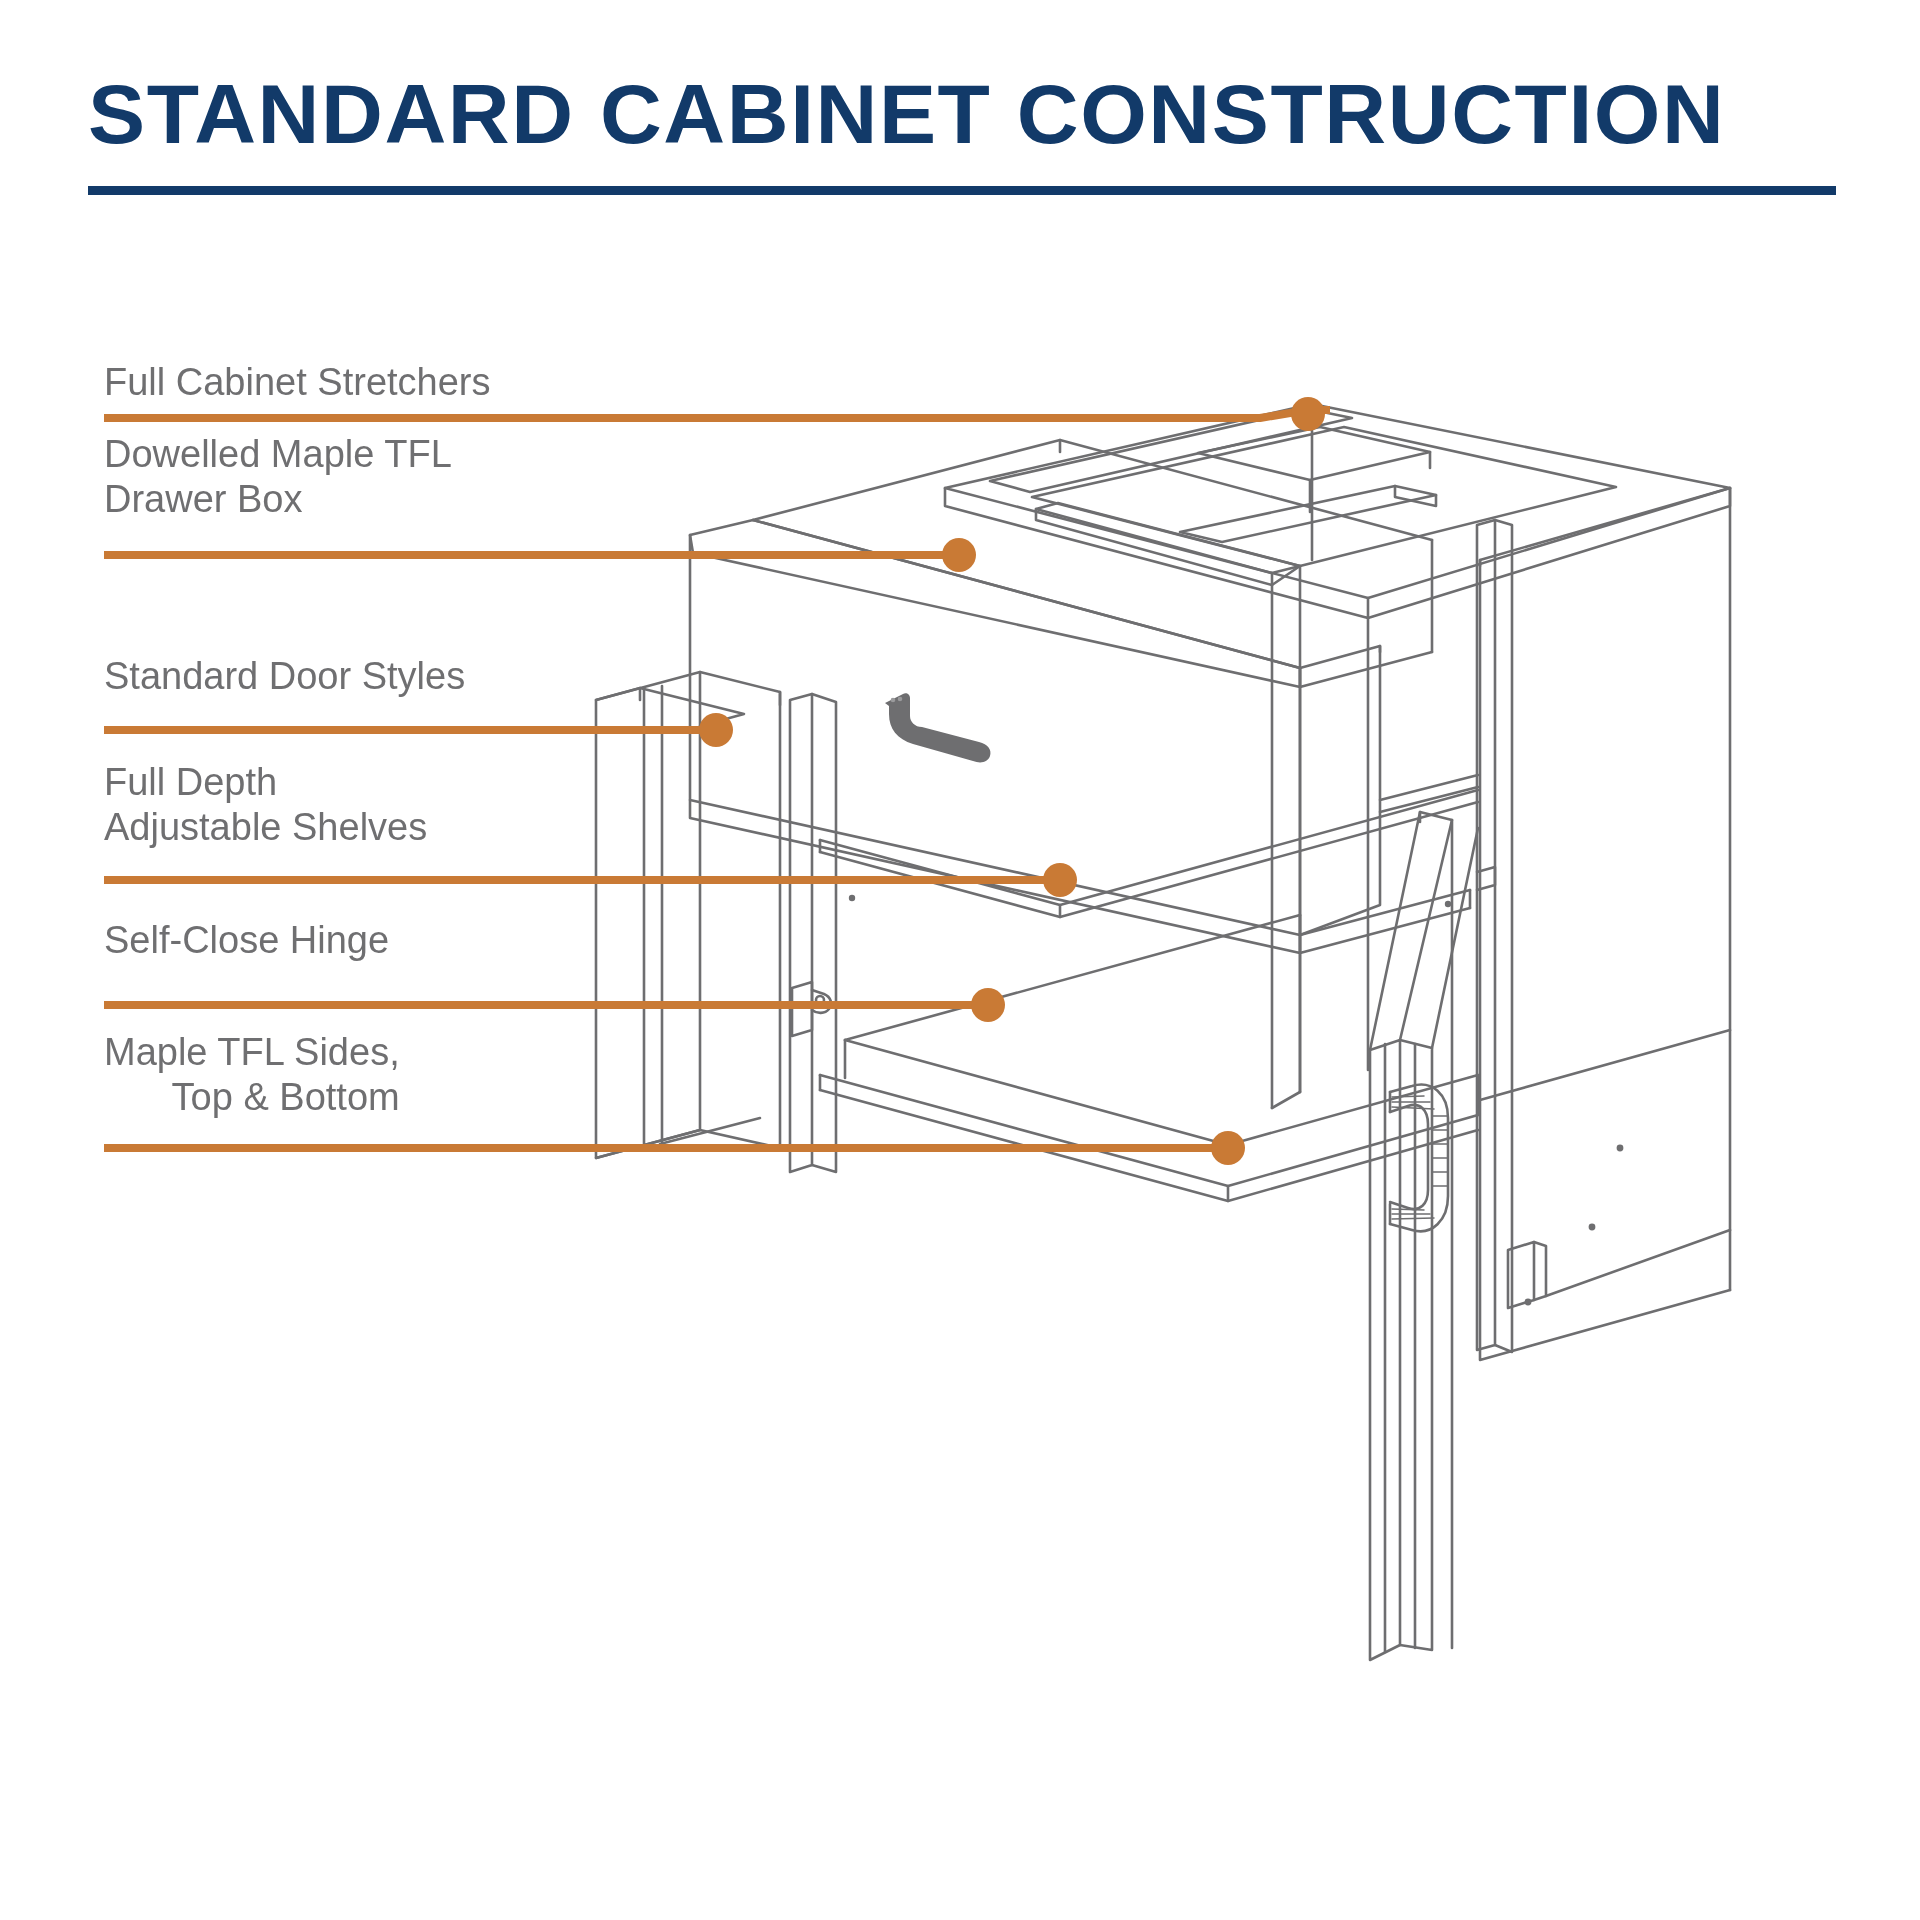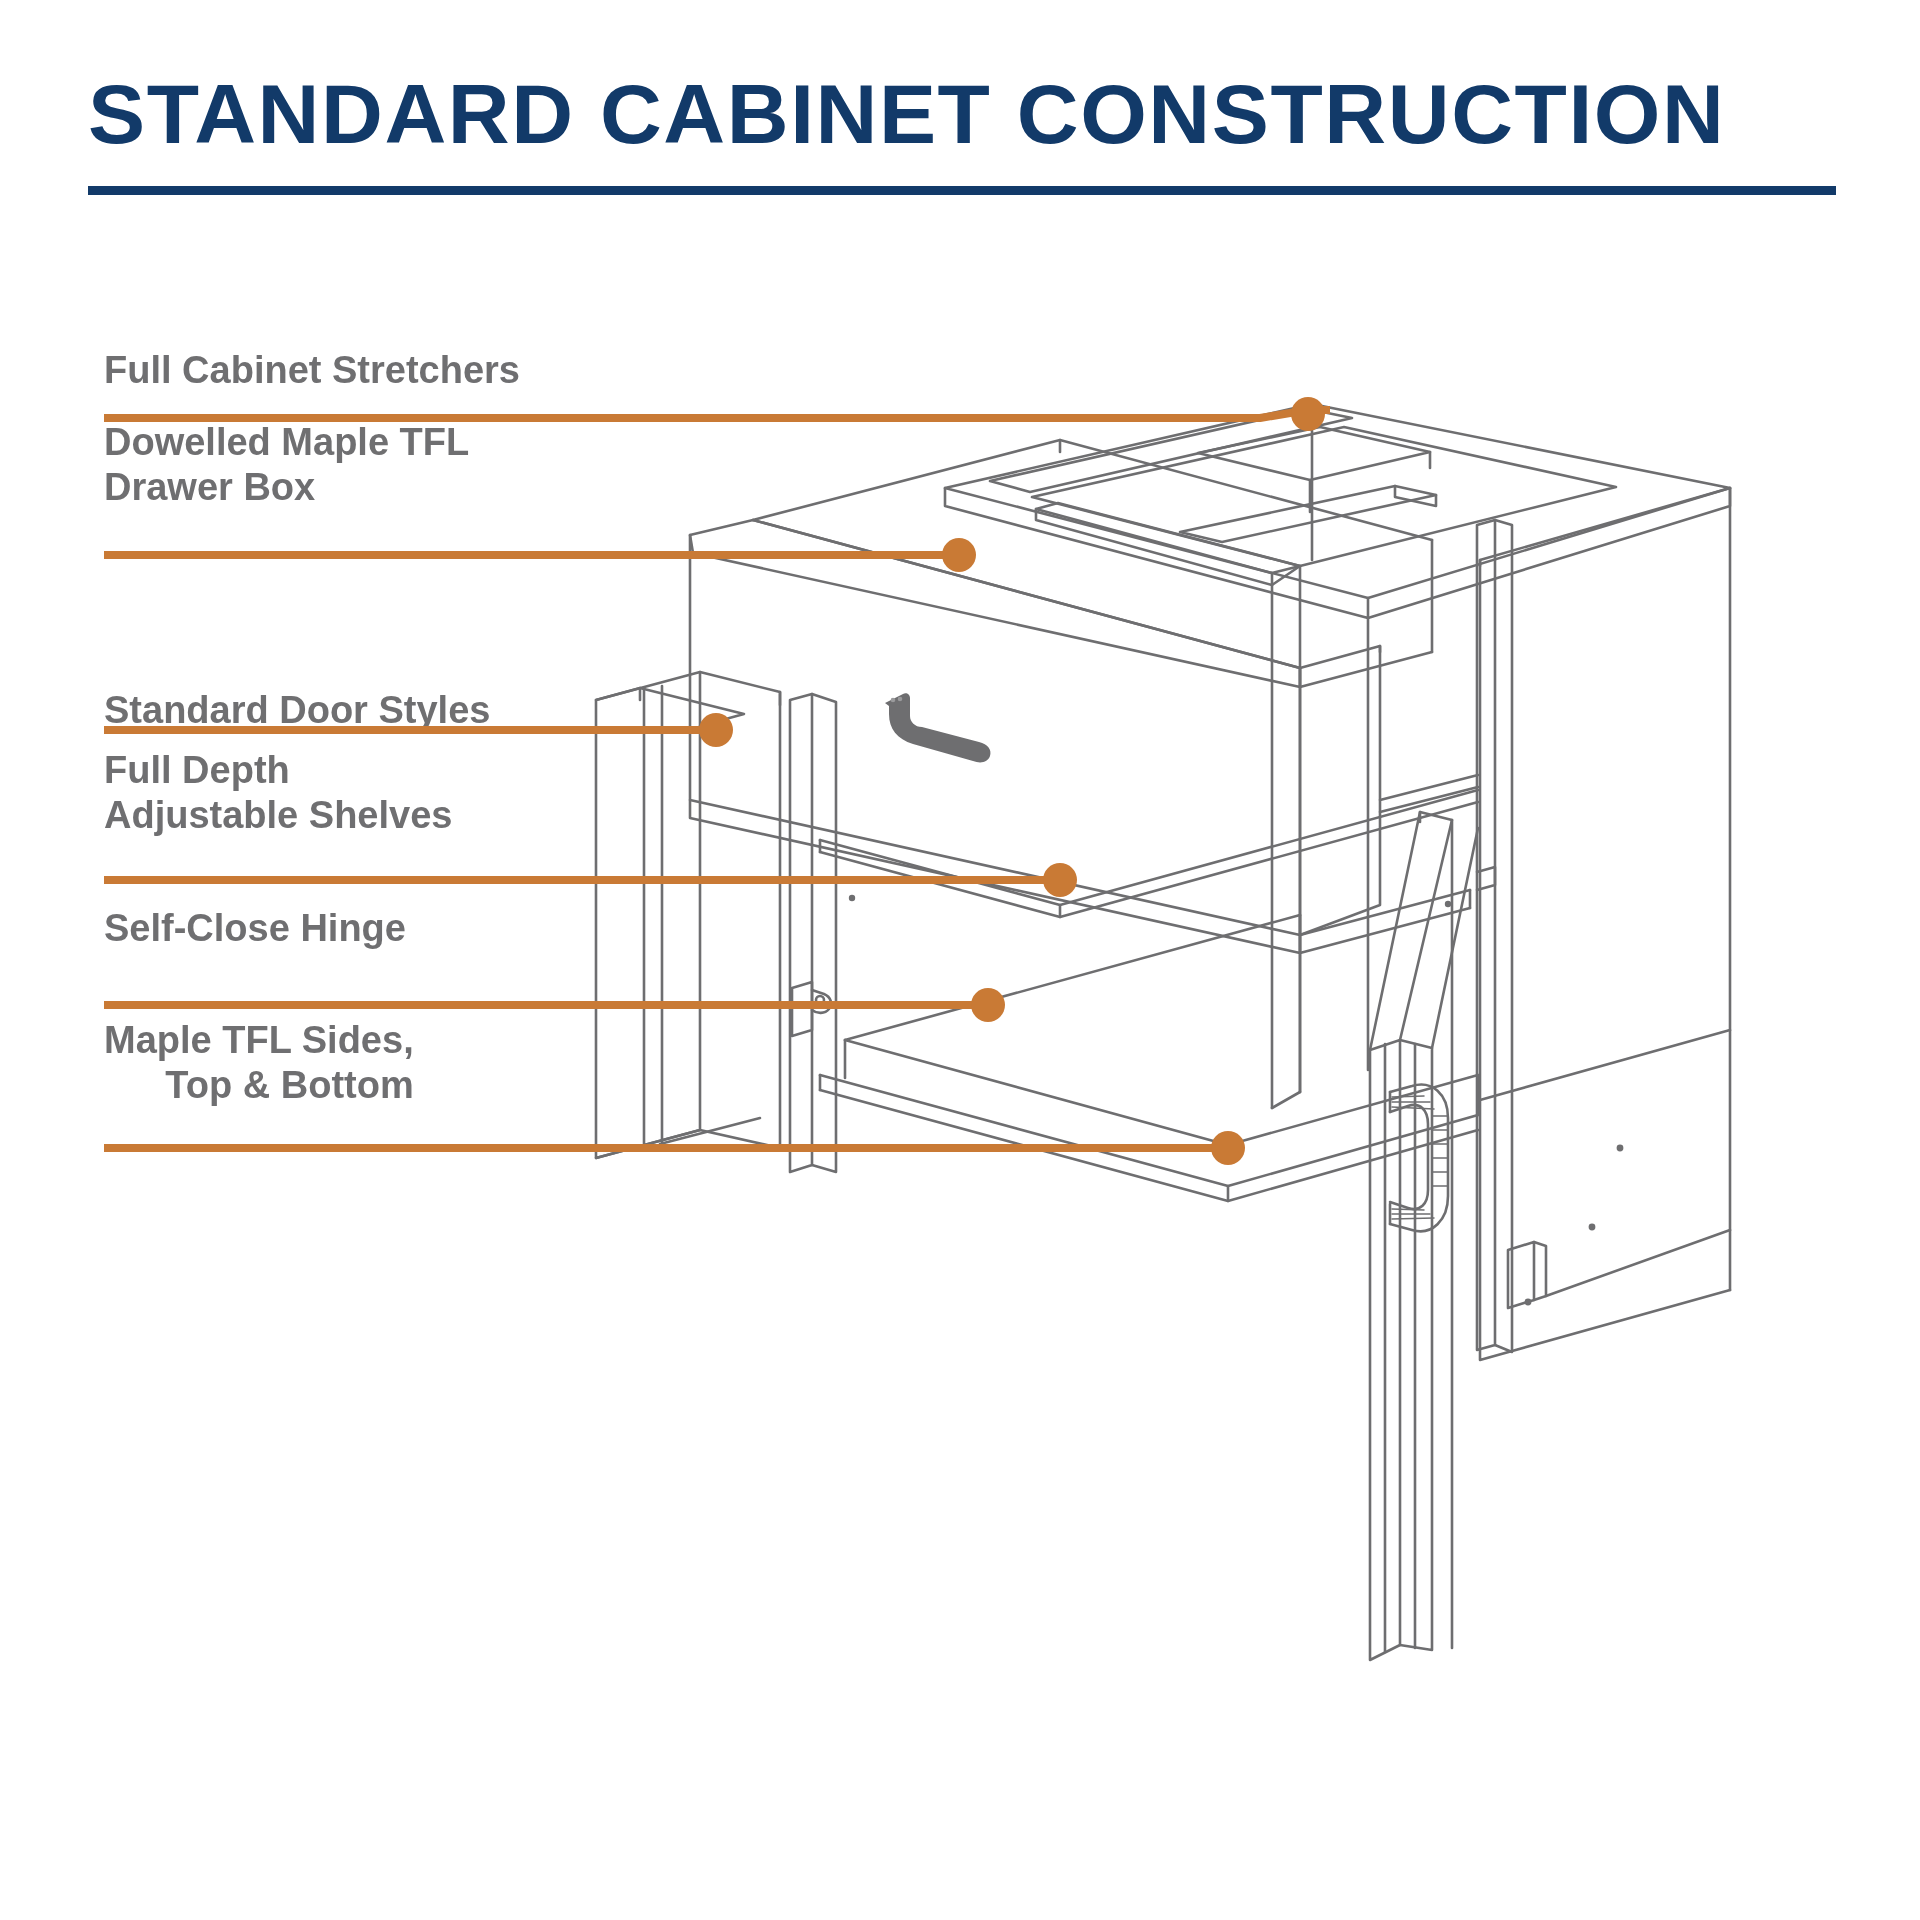--- a/index.html
+++ b/index.html
@@ -23,25 +23,26 @@
   }
   #title-rule {
     position:absolute; left:0px; top:120px;
     width:1748px; height:9px; background:#123A69;
   }
 
   
   .callout { position:absolute; }
   .callout-text {
     font-family:"Liberation Sans", sans-serif;
-    font-weight:700;
+    font-weight:400;
     font-size:38px;
     line-height:45px;
     color:#6F6F71;
     white-space:pre-line;
+    margin-top:12px;
   }
   .leader-rule {
     position:absolute; height:8px; background:#C97A35;
   }
   .leader-dot {
     position:absolute; width:34px; height:34px; border-radius:50%;
     background:#C97A35; transform:translate(-50%,-50%);
   }
   .leader-kink { position:absolute; }
 
@@ -266,21 +267,21 @@
   </svg>
   <div class="leader-dot" style="left:1308px; top:414px;"></div>
 
   <div class="callout" style="left:104px; top:420px;">
     <div class="callout-text">Dowelled Maple TFL
 Drawer Box</div>
   </div>
   <div class="leader-rule" style="left:104px; top:551px; width:855px;"></div>
   <div class="leader-dot" style="left:959px; top:555px;"></div>
 
-  <div class="callout" style="left:104px; top:688px;">
+  <div class="callout" style="left:104px; top:642px;">
     <div class="callout-text">Standard Door Styles</div>
   </div>
   <div class="leader-rule" style="left:104px; top:726px; width:612px;"></div>
   <div class="leader-dot" style="left:716px; top:730px;"></div>
 
   <div class="callout" style="left:104px; top:748px;">
     <div class="callout-text">Full Depth
 Adjustable Shelves</div>
   </div>
   <div class="leader-rule" style="left:104px; top:876px; width:956px;"></div>

